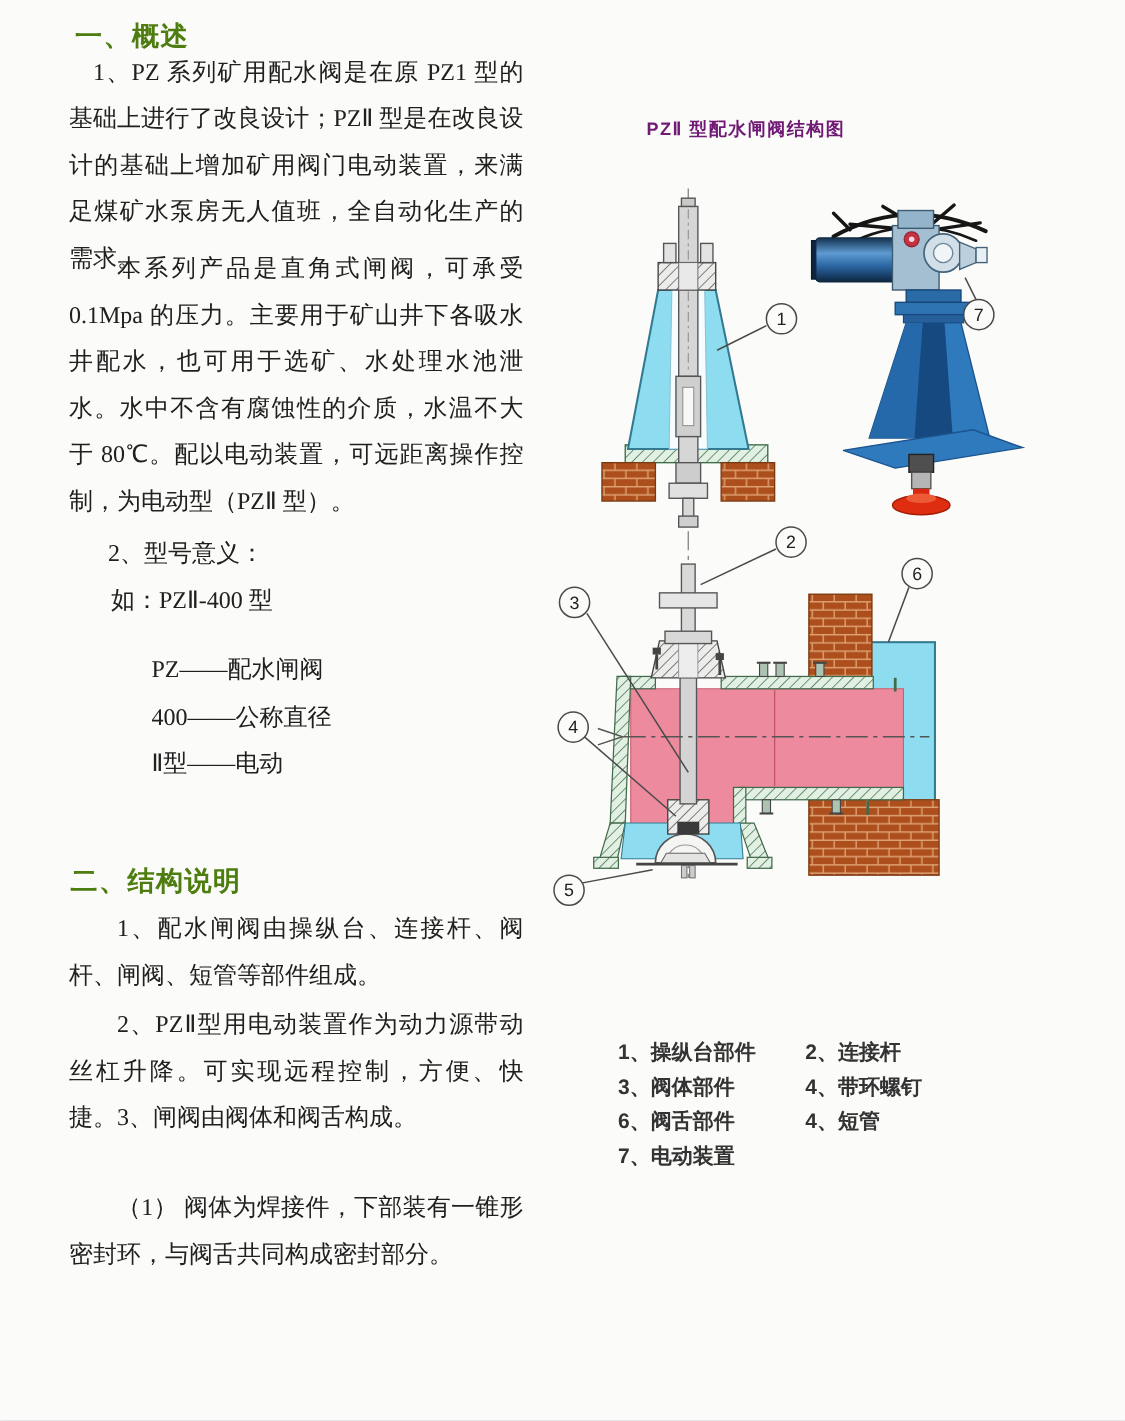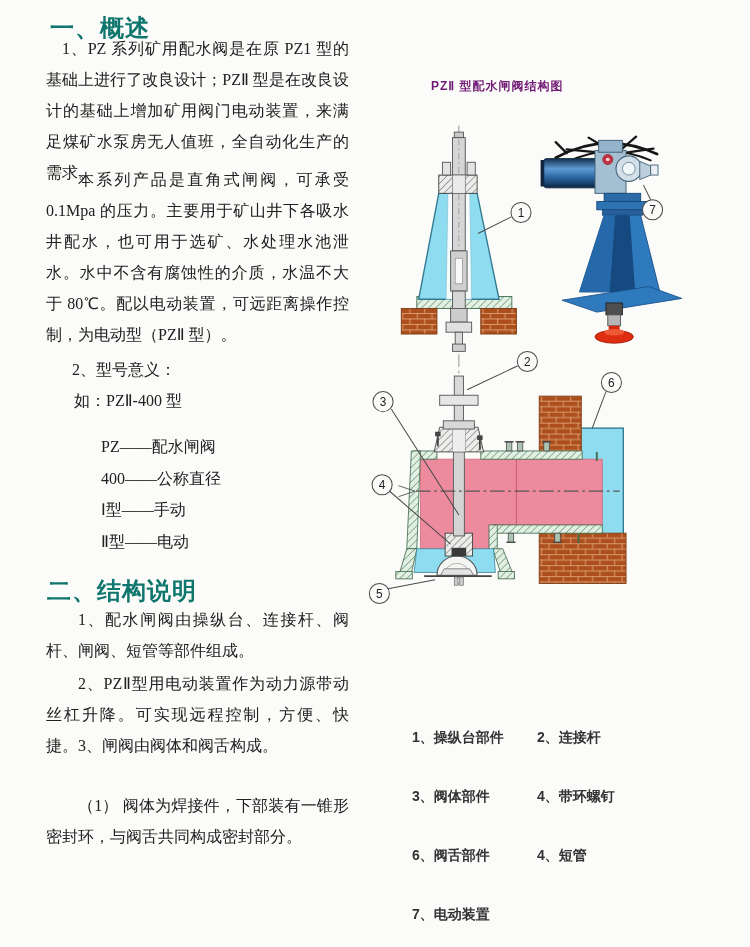--- a/index.html
+++ b/index.html
@@ -1,31 +1,31 @@
 <!DOCTYPE html>
 <html><head>
 <meta charset="utf-8">
 <style>
   html,body { margin:0; padding:0; background:#e8e8e8; }
   .page { position:relative; width:750px; height:947px; background:#fbfbf9;
           font-family:"Liberation Serif", serif; color:#1b1b1b; overflow:hidden;
           box-shadow:0 0 6px rgba(0,0,0,.25); }
   .h-sec { position:absolute; font-family:"Liberation Sans", sans-serif; font-weight:bold;
-           font-size:24px; color:#0f766e; letter-spacing:1px; }
+           font-size:18px; color:#4d7c0f; letter-spacing:1px; }
   .tblock { position:absolute; font-size:16px; line-height:31px; text-align:justify;
             color:#202020; }
   .ind1 { text-indent:1em; } .ind2 { text-indent:2em; }
   .tblock p { margin:0; }
   .mline { position:absolute; font-size:16px; line-height:20px; color:#202020; white-space:nowrap; }
   .mlist { position:absolute; font-size:16px; line-height:31.5px; color:#202020; white-space:nowrap; }
   .diagram-title { position:absolute; font-family:"Liberation Sans", sans-serif; font-weight:bold;
                    font-size:12px; color:#701a75; letter-spacing:1px; white-space:nowrap; }
   .legend { position:absolute; font-family:"Liberation Sans", sans-serif; font-weight:bold;
             font-size:14px; color:#333; }
-  .legend .row { height:23px; line-height:23px; white-space:nowrap;margin-top:36px; }
+  .legend .row { height:23px; line-height:23px; white-space:nowrap; }
   .legend .c1 { display:inline-block; width:121px; }
   svg.fig { position:absolute; left:355px; top:70px; }
   svg text.callout-num { font-family:"Liberation Sans", sans-serif; font-size:13px; fill:#222; }
 </style>
 </head>
 <body>
 
 <div class="page">
 
   <div class="h-sec" style="left:50px; top:12px;">一、概述</div>
@@ -33,21 +33,20 @@
   <div class="tblock ind1" style="left:46px; top:33px; width:303px;">1、PZ 系列矿用配水阀是在原 PZ1 型的基础上进行了改良设计；PZⅡ 型是在改良设计的基础上增加矿用阀门电动装置，来满足煤矿水泵房无人值班，全自动化生产的需求。</div>
 
   <div class="tblock ind2" style="left:46px; top:164px; width:303px;">本系列产品是直角式闸阀，可承受 0.1Mpa 的压力。主要用于矿山井下各吸水井配水，也可用于选矿、水处理水池泄水。水中不含有腐蚀性的介质，水温不大于 80℃。配以电动装置，可远距离操作控制，为电动型（PZⅡ 型）。</div>
 
   <div class="mline" style="left:72px; top:360px;">2、型号意义：</div>
   <div class="mline" style="left:74px; top:391px;">如：PZⅡ-400 型</div>
 
   <div class="mlist" style="left:101px; top:415px;margin-top:16px;">
     <div>PZ——配水闸阀</div>
     <div>400——公称直径</div>
-    <div>Ⅰ型——手动</div>
     <div>Ⅱ型——电动</div>
   </div>
 
   <div class="h-sec" style="left:47px; top:575px;">二、结构说明</div>
 
   <div class="tblock ind2" style="left:46px; top:604px; width:303px;">1、配水闸阀由操纵台、连接杆、阀杆、闸阀、短管等部件组成。</div>
   <div class="tblock ind2" style="left:46px; top:668px; width:303px;">2、PZⅡ型用电动装置作为动力源带动丝杠升降。可实现远程控制，方便、快捷。</div>
   <div class="tblock ind2" style="left:46px; top:730px; width:303px;">3、闸阀由阀体和阀舌构成。</div>
   <div class="tblock ind2" style="left:46px; top:761px; width:303px;margin-top:29px;">（1） 阀体为焊接件，下部装有一锥形密封环，与阀舌共同构成密封部分。</div>
 

